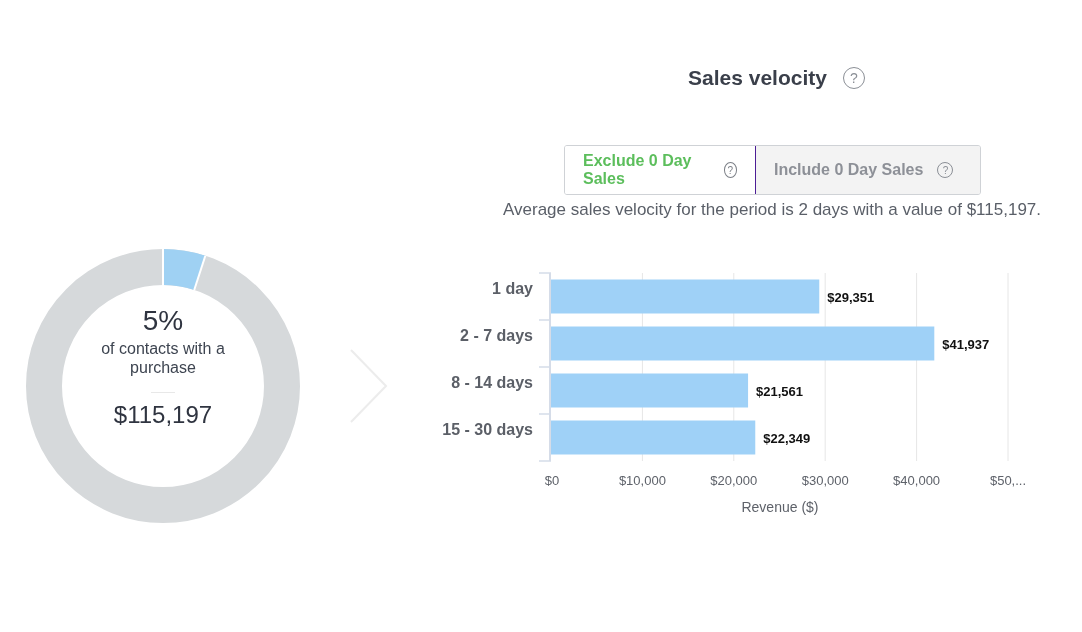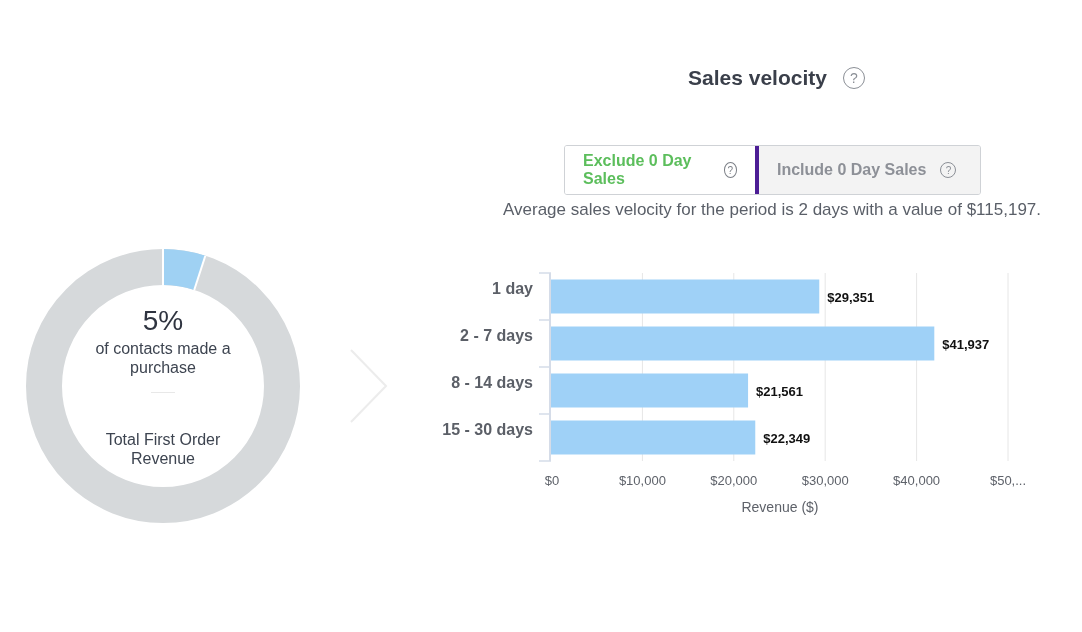--- a/index.html
+++ b/index.html
@@ -26,21 +26,21 @@
           border: 1.5px solid #8b8f96; color: #8b8f96; border-radius: 50%;
           font-weight: normal; box-sizing: border-box; }
   .help-lg { width: 22px; height: 22px; font-size: 14px; margin-left: 16px; }
   .help-sm { width: 16px; height: 16px; font-size: 10px; margin-left: 14px; }
 
   .toggle { position: absolute; left: 564px; top: 145px; display: flex; height: 50px;
             border: 1px solid #cfd2d6; border-radius: 3px; box-sizing: border-box; overflow: hidden; }
   .toggle-btn { display: flex; align-items: center; padding: 0 18px; font-size: 16px; font-weight: bold; cursor: pointer; }
   .toggle-btn.active { background: #ffffff; color: #5cbe5c; width: 190px; box-sizing: border-box; }
   .toggle-btn.active .help { border-color: #7b7f86; color: #7b7f86; }
-  .toggle-btn.inactive { background: #f3f3f3; color: #8d9097; border-left: 4px solid #4c1d95; width: 225px; box-sizing: border-box; }
+  .toggle-btn.inactive { background: #f3f3f3; color: #8d9097; border-left: 1px solid #4c1d95; width: 225px; box-sizing: border-box; }
 
   .summary { position: absolute; left: 503px; top: 200px; font-size: 17px; color: #5a5f68; white-space: nowrap; }
 
   
   #chart { position: absolute; left: 0; top: 0; }
   .cat-label { font-size: 16px; font-weight: bold; fill: #5b5f67; }
   .val-label { font-size: 13px; font-weight: bold; fill: #111111; }
   .tick-label { font-size: 13px; fill: #5e626a; }
   .axis-title { font-size: 14px; fill: #5e626a; }
 </style>
@@ -49,23 +49,23 @@
 
 <div class="donut-wrap">
   <svg id="donut" width="274" height="274">
       <circle cx="137" cy="137" r="119" fill="none" stroke="#d6d9db" stroke-width="36"></circle>
       <path d="M137,18 A119,119 0 0 1 173.77302233061874,23.82427456087673" fill="none" stroke="#9fd1f3" stroke-width="36"></path>
       <line x1="137" y1="36" x2="137" y2="0" stroke="#ffffff" stroke-width="2"></line>
       <line x1="168.21071643186968" y1="40.943291854189496" x2="179.3353282293678" y2="6.705257267563979" stroke="#ffffff" stroke-width="2"></line>
     </svg>
   <div class="donut-center">
     <div class="pct">5%</div>
-    <div class="pct-label" style="padding:0 66px; box-sizing:border-box;">of contacts made a purchase</div>
+    <div class="pct-label" style="padding:0 66px; box-sizing:border-box;">of contacts with a purchase</div>
     <div class="divider"></div>
-    <div class="rev-label" style="padding:0 70px; box-sizing:border-box;">Total First Order Revenue</div>
+    <div class="rev">$115,197</div>
   </div>
 </div>
 
 <svg class="arrow" width="42" height="76">
   <polyline points="3,2 38,38 3,74" fill="none" stroke="#ececec" stroke-width="2"></polyline>
 </svg>
 
 <div class="title-row">
   <span class="title">Sales velocity</span>
   <span class="help help-lg">?</span>

